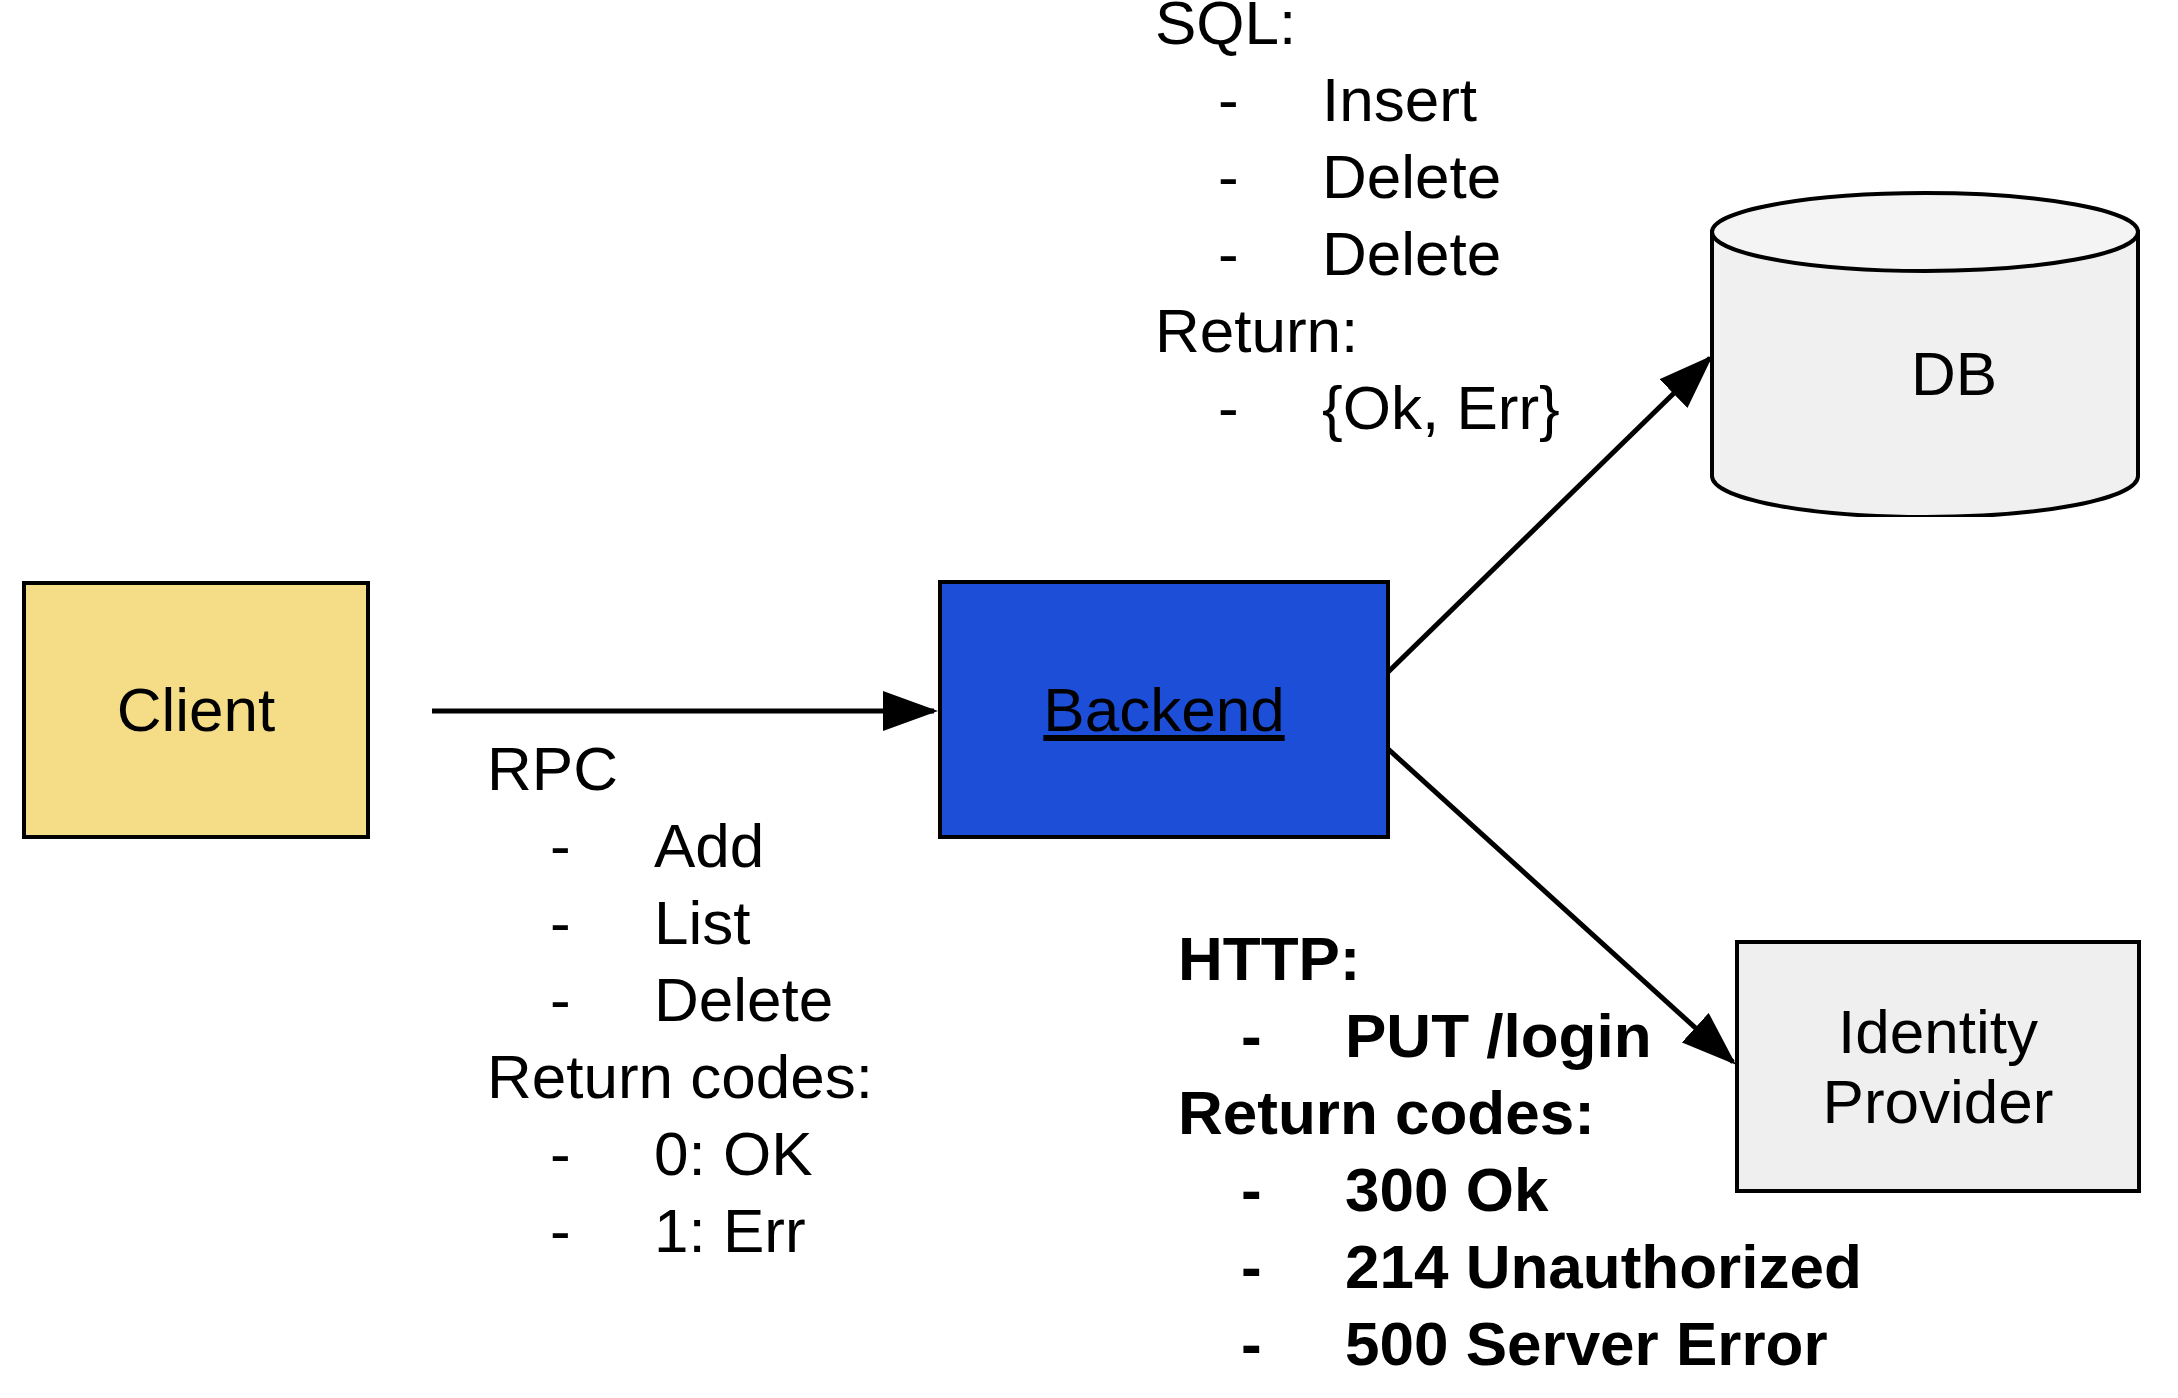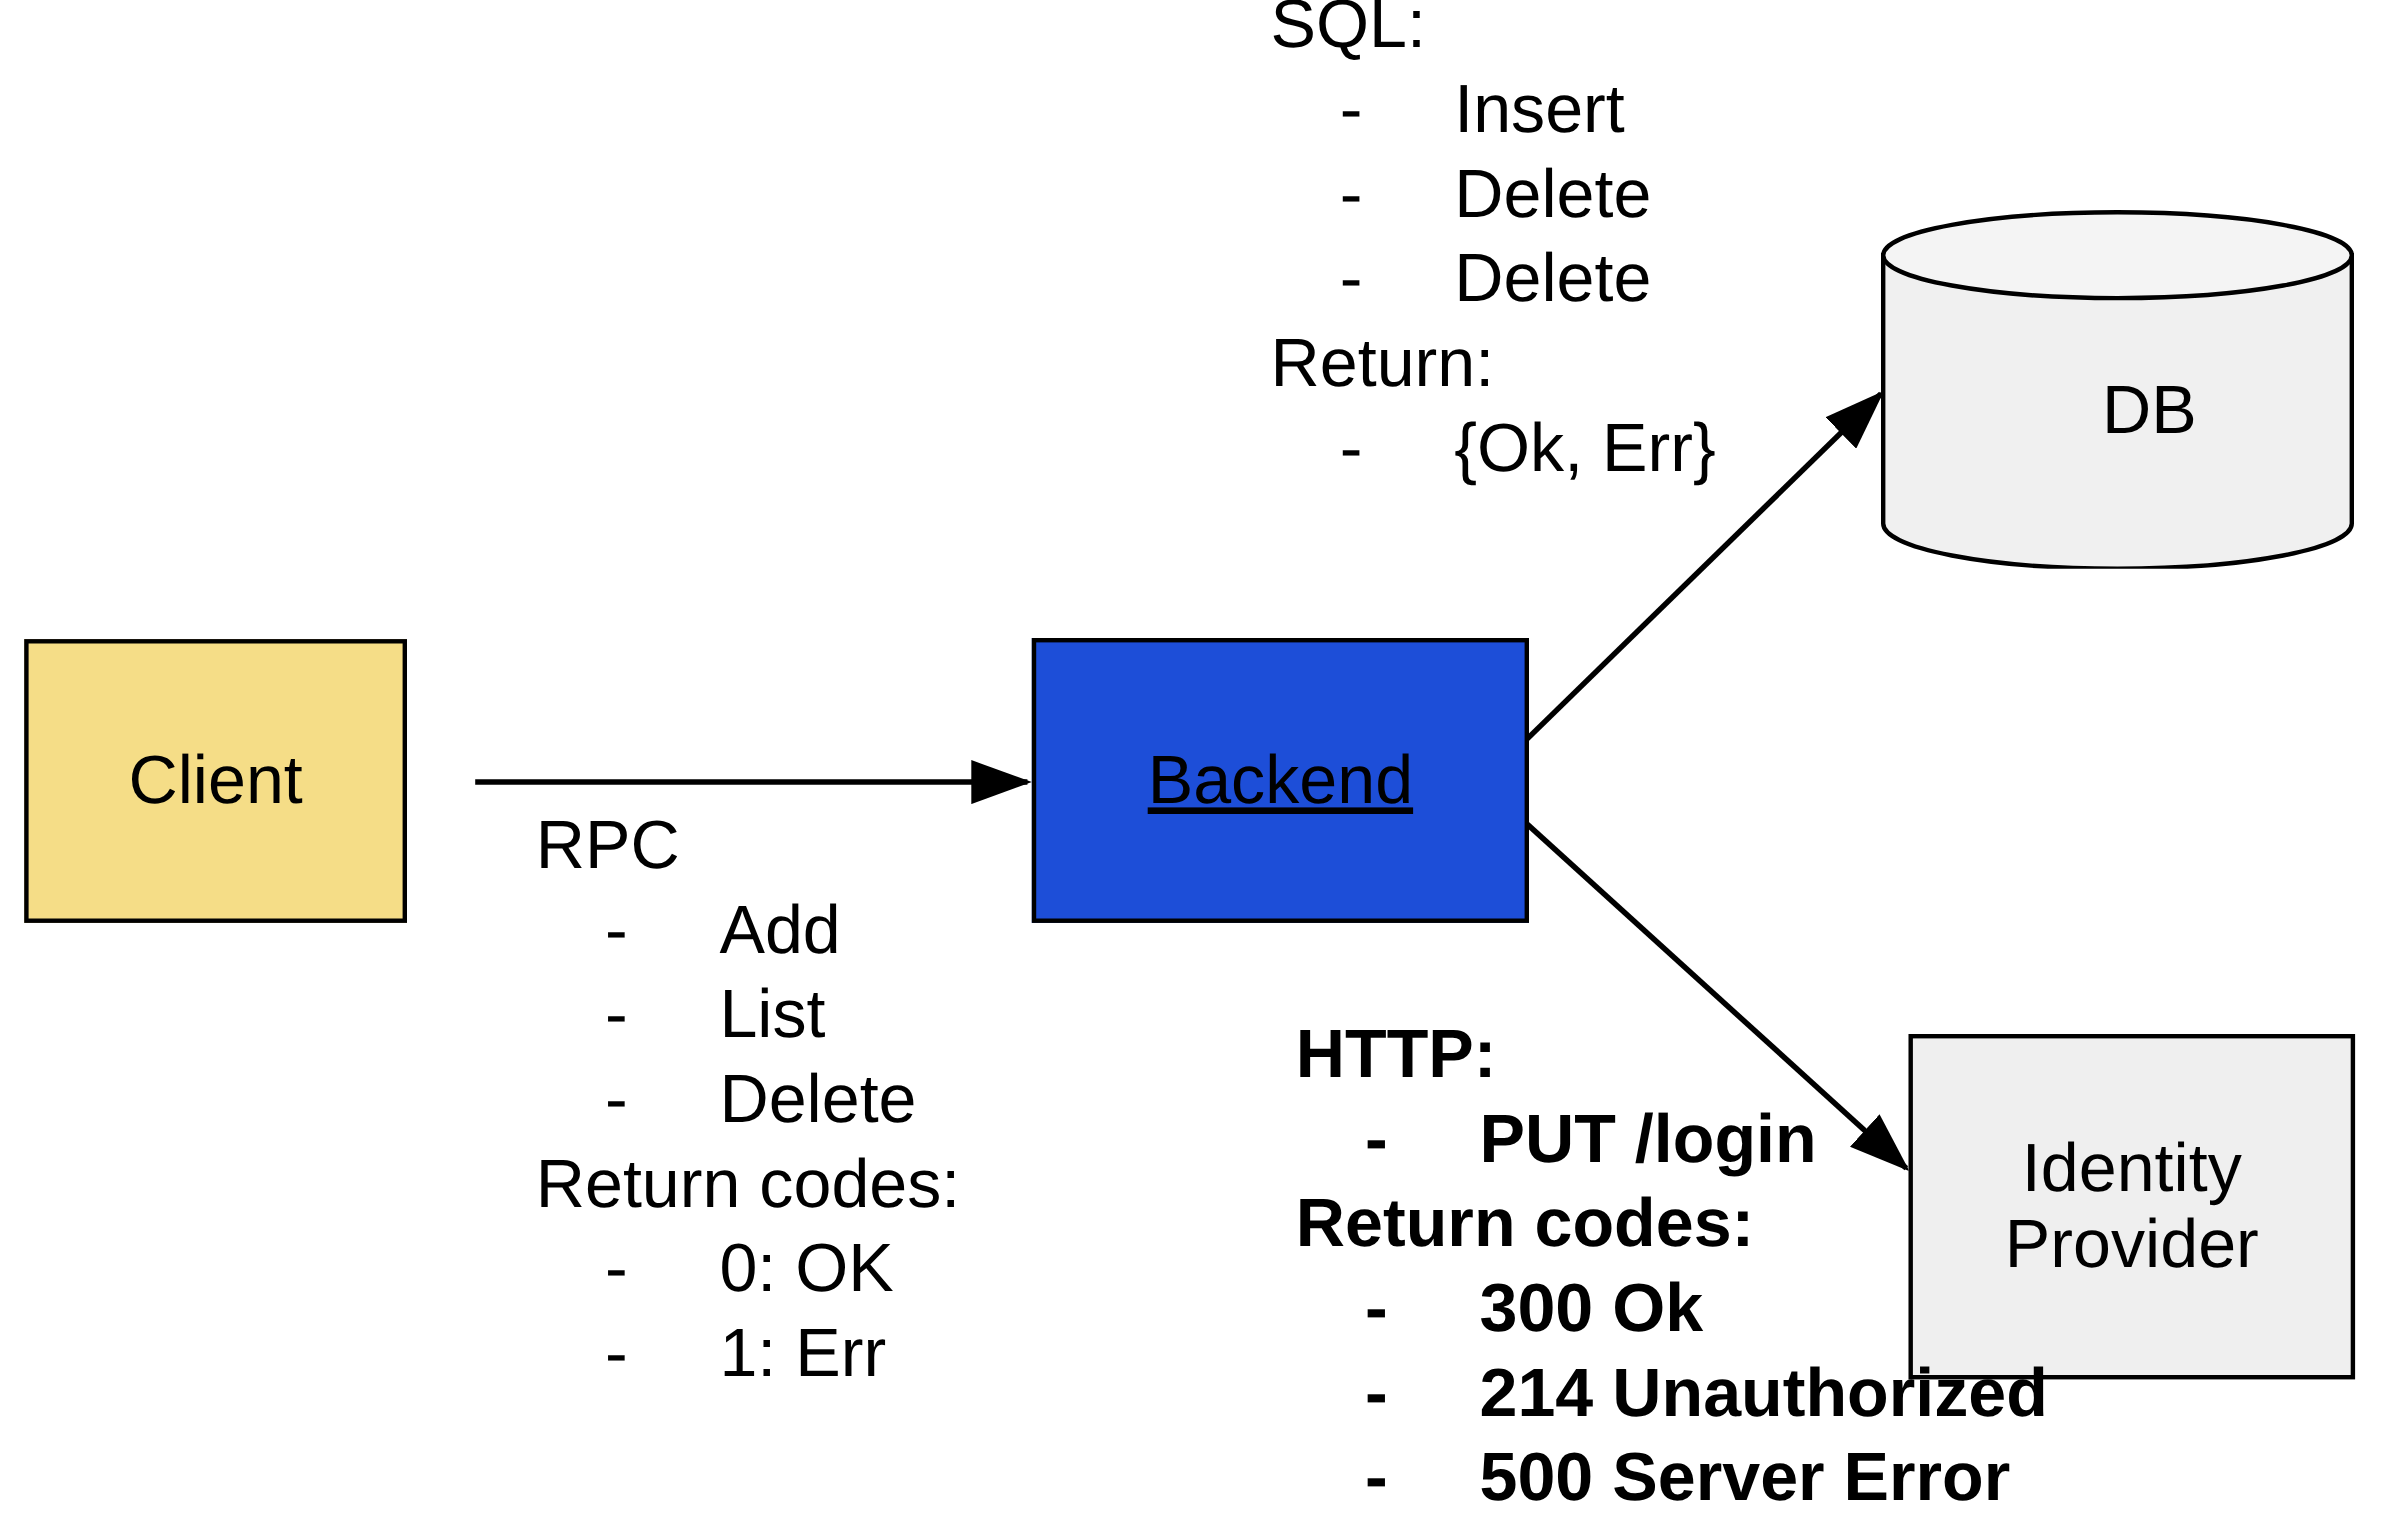--- a/index.html
+++ b/index.html
@@ -44,21 +44,21 @@
   }
   .node-backend {
     left: 938px; top: 580px;
     width: 452px; height: 259px;
     background: #1d4ed8;
     border: 4px solid #000000;
     text-decoration: underline;
   }
   .node-idp {
     left: 1735px; top: 940px;
-    width: 406px; height: 314px;
+    width: 406px; height: 253px;
     background: #EFEFEF;
     border: 4px solid #000000;
   }
   .node-label {
     display: block;
   }
 
   
   .cylinder {
     position: absolute;

